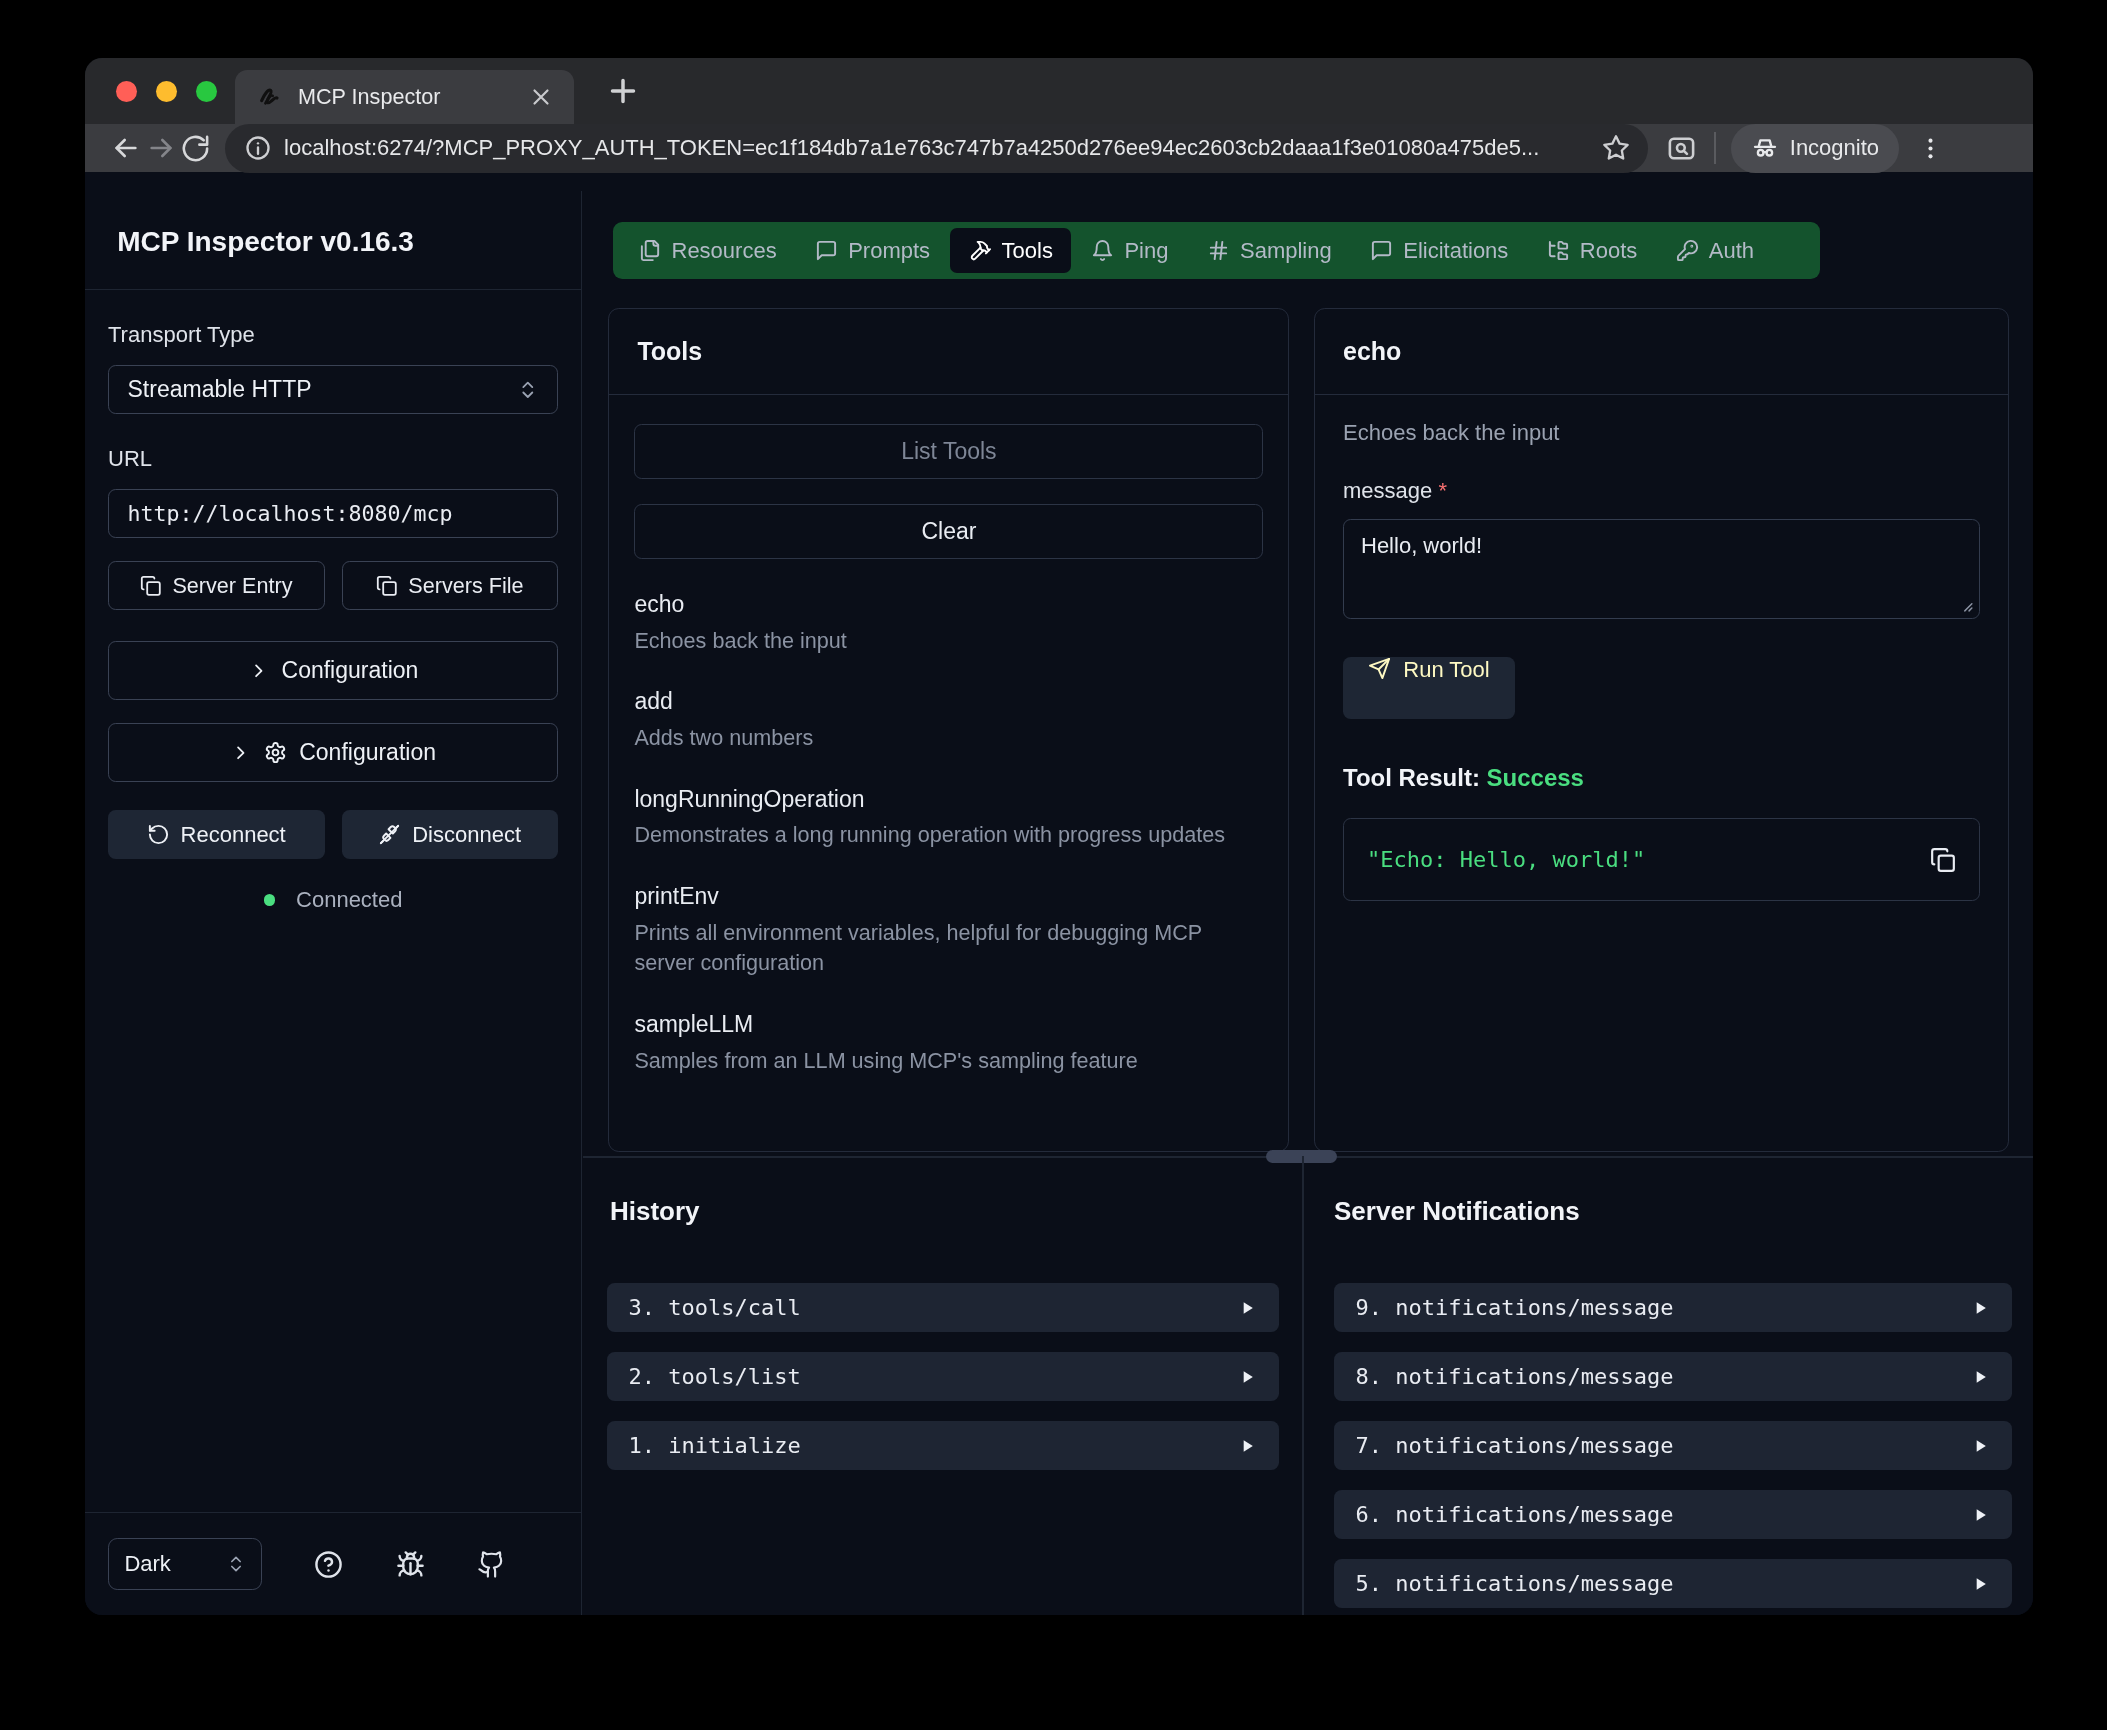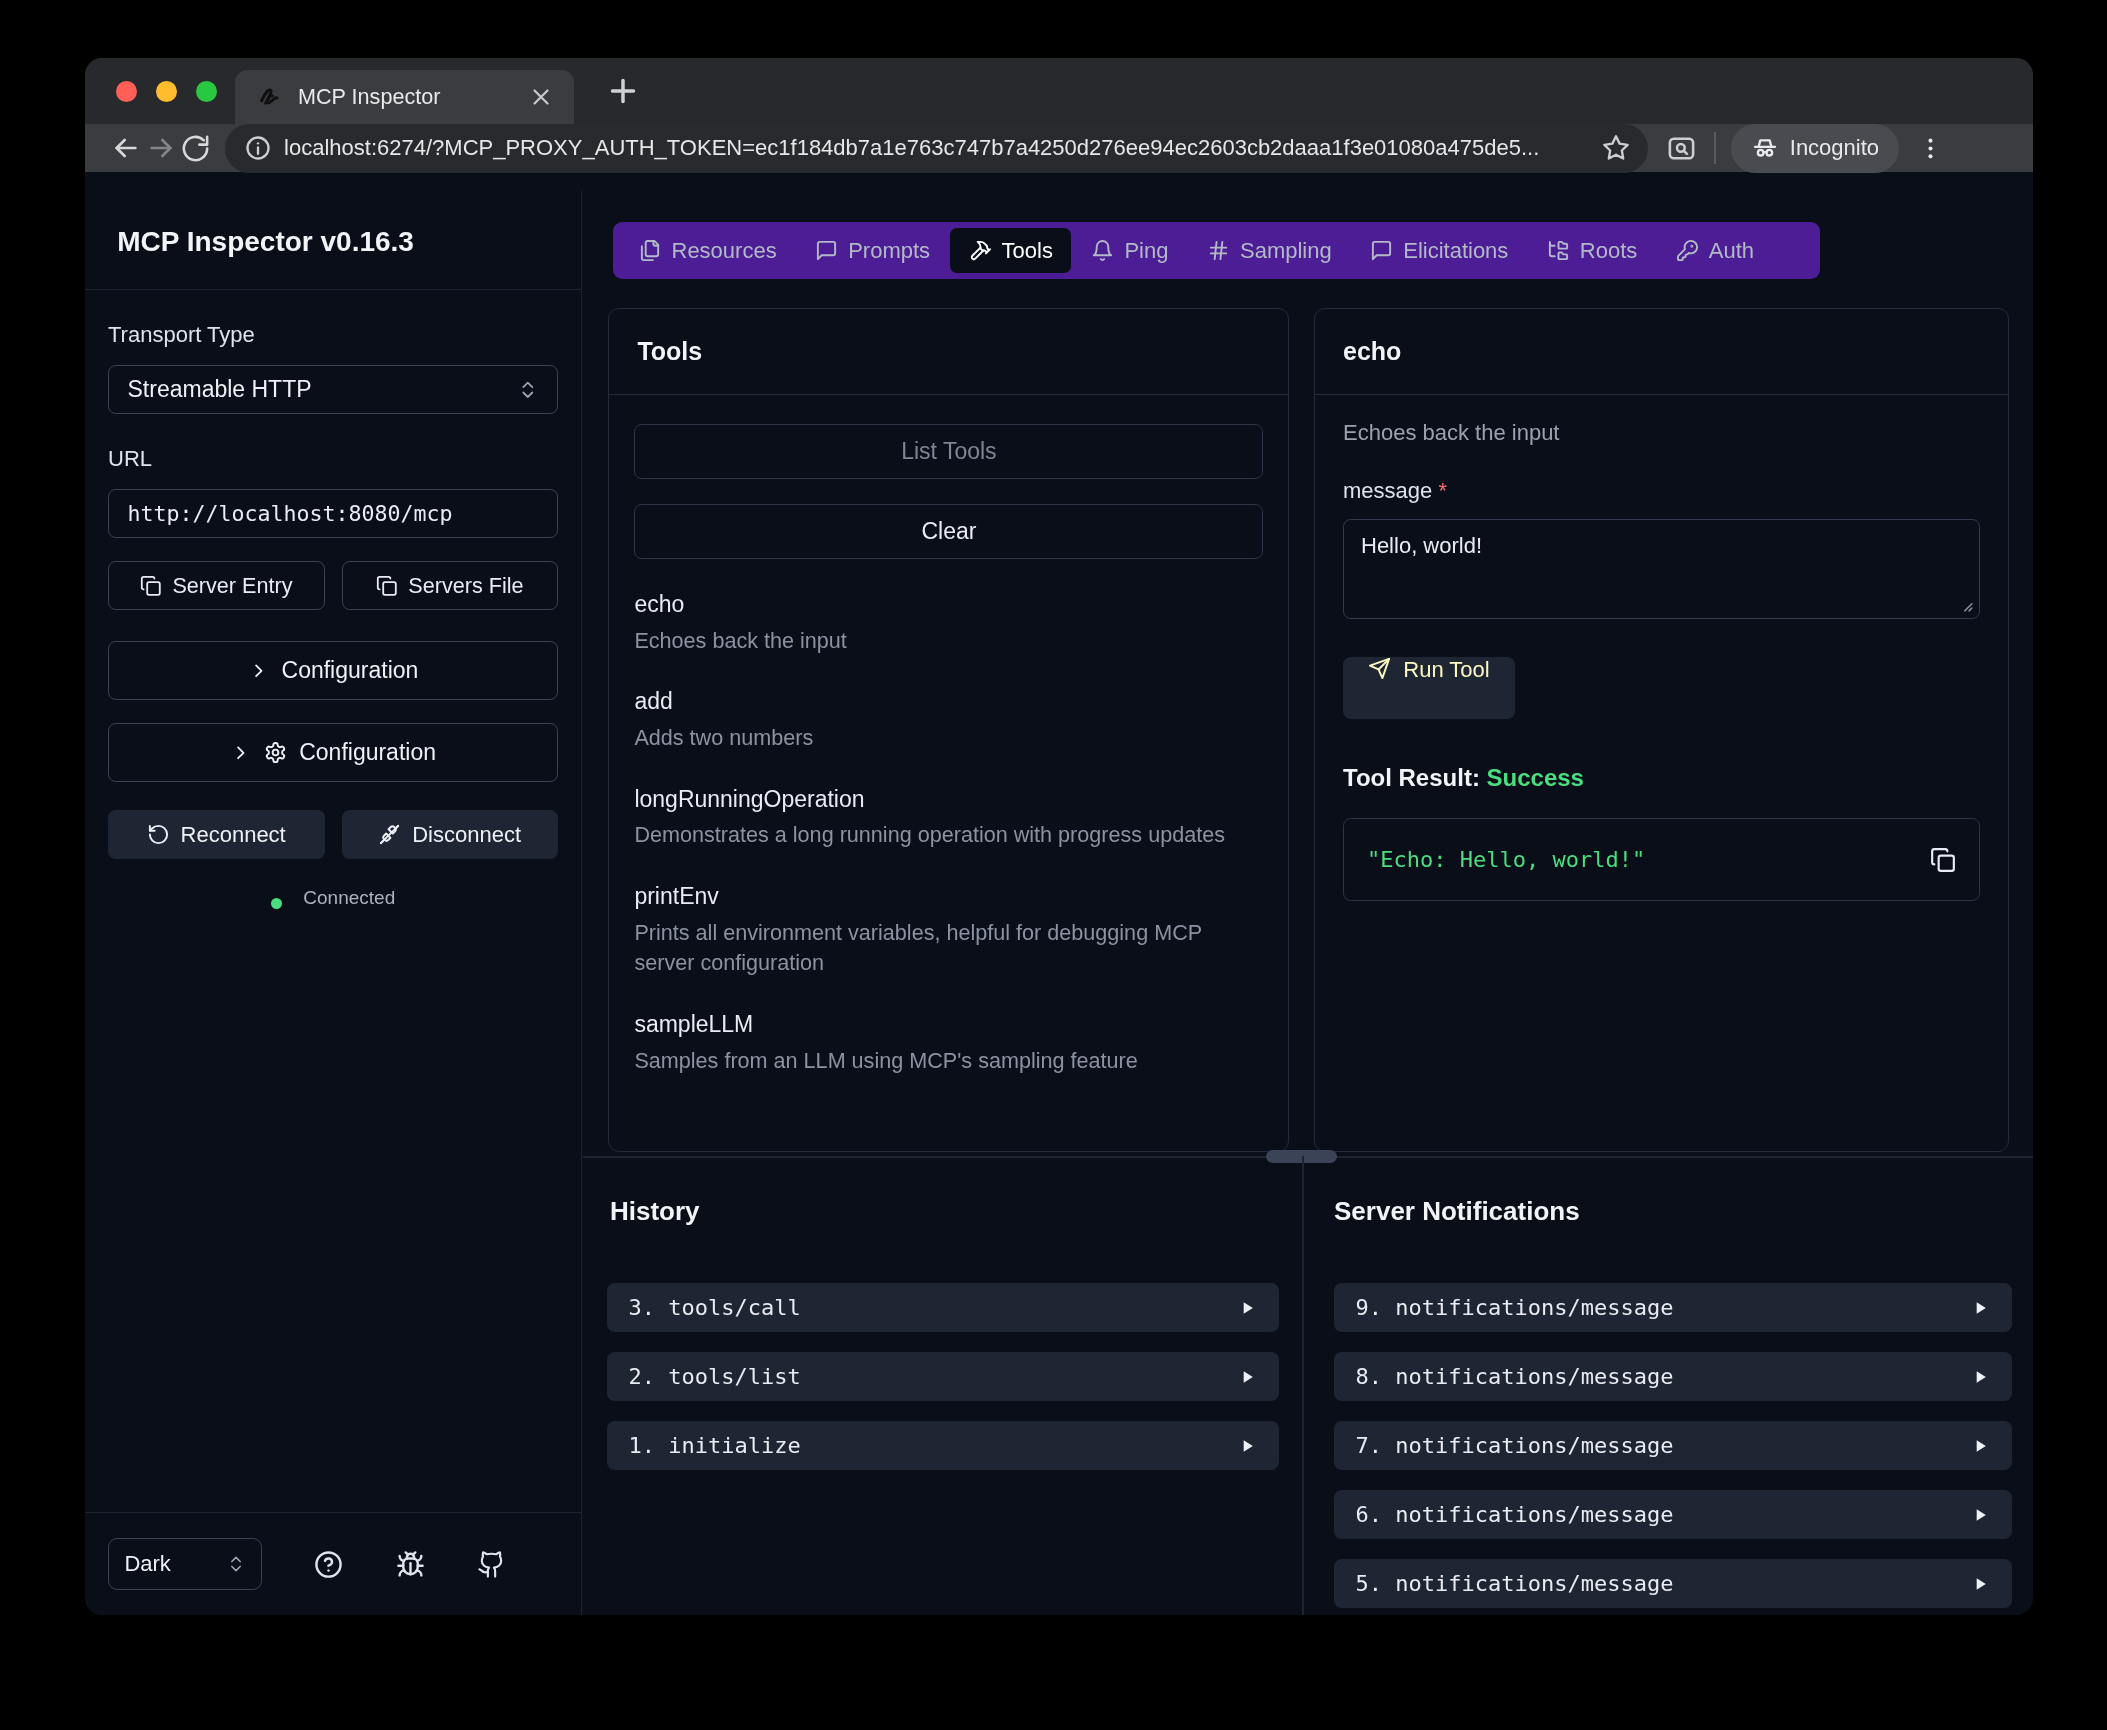--- a/index.html
+++ b/index.html
@@ -40,29 +40,29 @@
   .selectbox { margin-top:17px; height:49px; border:1.5px solid #3a4254; border-radius:7.7px; display:flex; align-items:center; padding:0 18.5px; color:#eef1f6; font-size:23px; }
   .selectbox .grow { flex:1; }
   .selectbox .chev { color:#9aa2b2; }
   .inputbox { margin-top:17px; height:49px; border:1.5px solid #3a4254; border-radius:7.7px; display:flex; align-items:center; padding:0 18.5px; color:#e9ecf2; font-size:21.6px; font-family:"DejaVu Sans Mono", monospace; }
   .two-col { display:flex; gap:17px; margin-top:23px; }
   .two-col > div { flex:1; height:49px; border:1.5px solid #3a4254; border-radius:7.7px; display:flex; align-items:center; justify-content:center; gap:10.8px; color:#e9ecf2; font-size:21.6px; }
   .wide-btn { margin-top:31px; height:59px; border:1.5px solid #3a4254; border-radius:7.7px; display:flex; align-items:center; justify-content:center; gap:12.3px; color:#eef1f6; font-size:23px; }
   .wide-btn.second { margin-top:23px; }
   .slate-row { display:flex; gap:17px; margin-top:28px; }
   .slate-row > div { flex:1; height:49px; background:#1e2634; border-radius:7.7px; display:flex; align-items:center; justify-content:center; gap:10.8px; color:#eef1f6; font-size:22px; }
-  .connected { margin-top:28px; display:flex; align-items:flex-end; justify-content:center; gap:21px; color:#aab1bf; font-size:19px; }
+  .connected { margin-top:28px; display:flex; align-items:center; justify-content:center; gap:21px; color:#aab1bf; font-size:22px; }
   .dot { width:11.5px; height:11.5px; border-radius:50%; }
   .sb-foot { position:absolute; left:0; right:0; bottom:0; height:103px; border-top:1.5px solid #1e2532; display:flex; align-items:center; padding:0 23px; }
   .theme-select { width:154px; height:52px; border:1.5px solid #3a4254; border-radius:9.2px; display:flex; align-items:center; padding:0 15.4px; color:#eef1f6; font-size:22px; }
   .foot-icons { flex:1; display:flex; justify-content:space-evenly; color:#dfe3ea; }
 
   
   .main { position:absolute; left:498px; right:0; top:0; bottom:0; }
-  .navbar { position:absolute; left:30px; top:31px; width:1207px; height:57px; background:#4c1d95; border-radius:9.2px; display:flex; align-items:center; padding:0 7px; gap:1.5px; }
+  .navbar { position:absolute; left:30px; top:31px; width:1207px; height:57px; background:#14532d; border-radius:9.2px; display:flex; align-items:center; padding:0 7px; gap:1.5px; }
   .navtab { height:45px; border-radius:7px; display:flex; align-items:center; gap:10px; padding:0 18.5px; color:#b3bac7; font-size:22px; white-space:nowrap; }
   .navtab.active { background:#0a0e18; color:#ffffff; }
 
   .panel { position:absolute; border:1.5px solid #242b3b; border-radius:10.8px; overflow:hidden; background:#0a0e18; }
   .tools-panel { left:25.4px; top:117px; width:681px; height:844px; }
   .echo-panel { left:731px; top:117px; width:695px; height:844px; }
   .panel-head { height:86px; border-bottom:1.5px solid #242b3b; display:flex; align-items:center; padding:0 28px; font-size:25px; font-weight:bold; color:#f2f4f8; }
   .tools-body { padding:29px 25px 0 25px; }
   .ghost-btn { height:55px; border:1.5px solid #2c3445; border-radius:7.7px; display:flex; align-items:center; justify-content:center; font-size:23px; color:#7e8696; }
   .ghost-btn.clear { margin-top:25px; color:#e9ecf2; }

